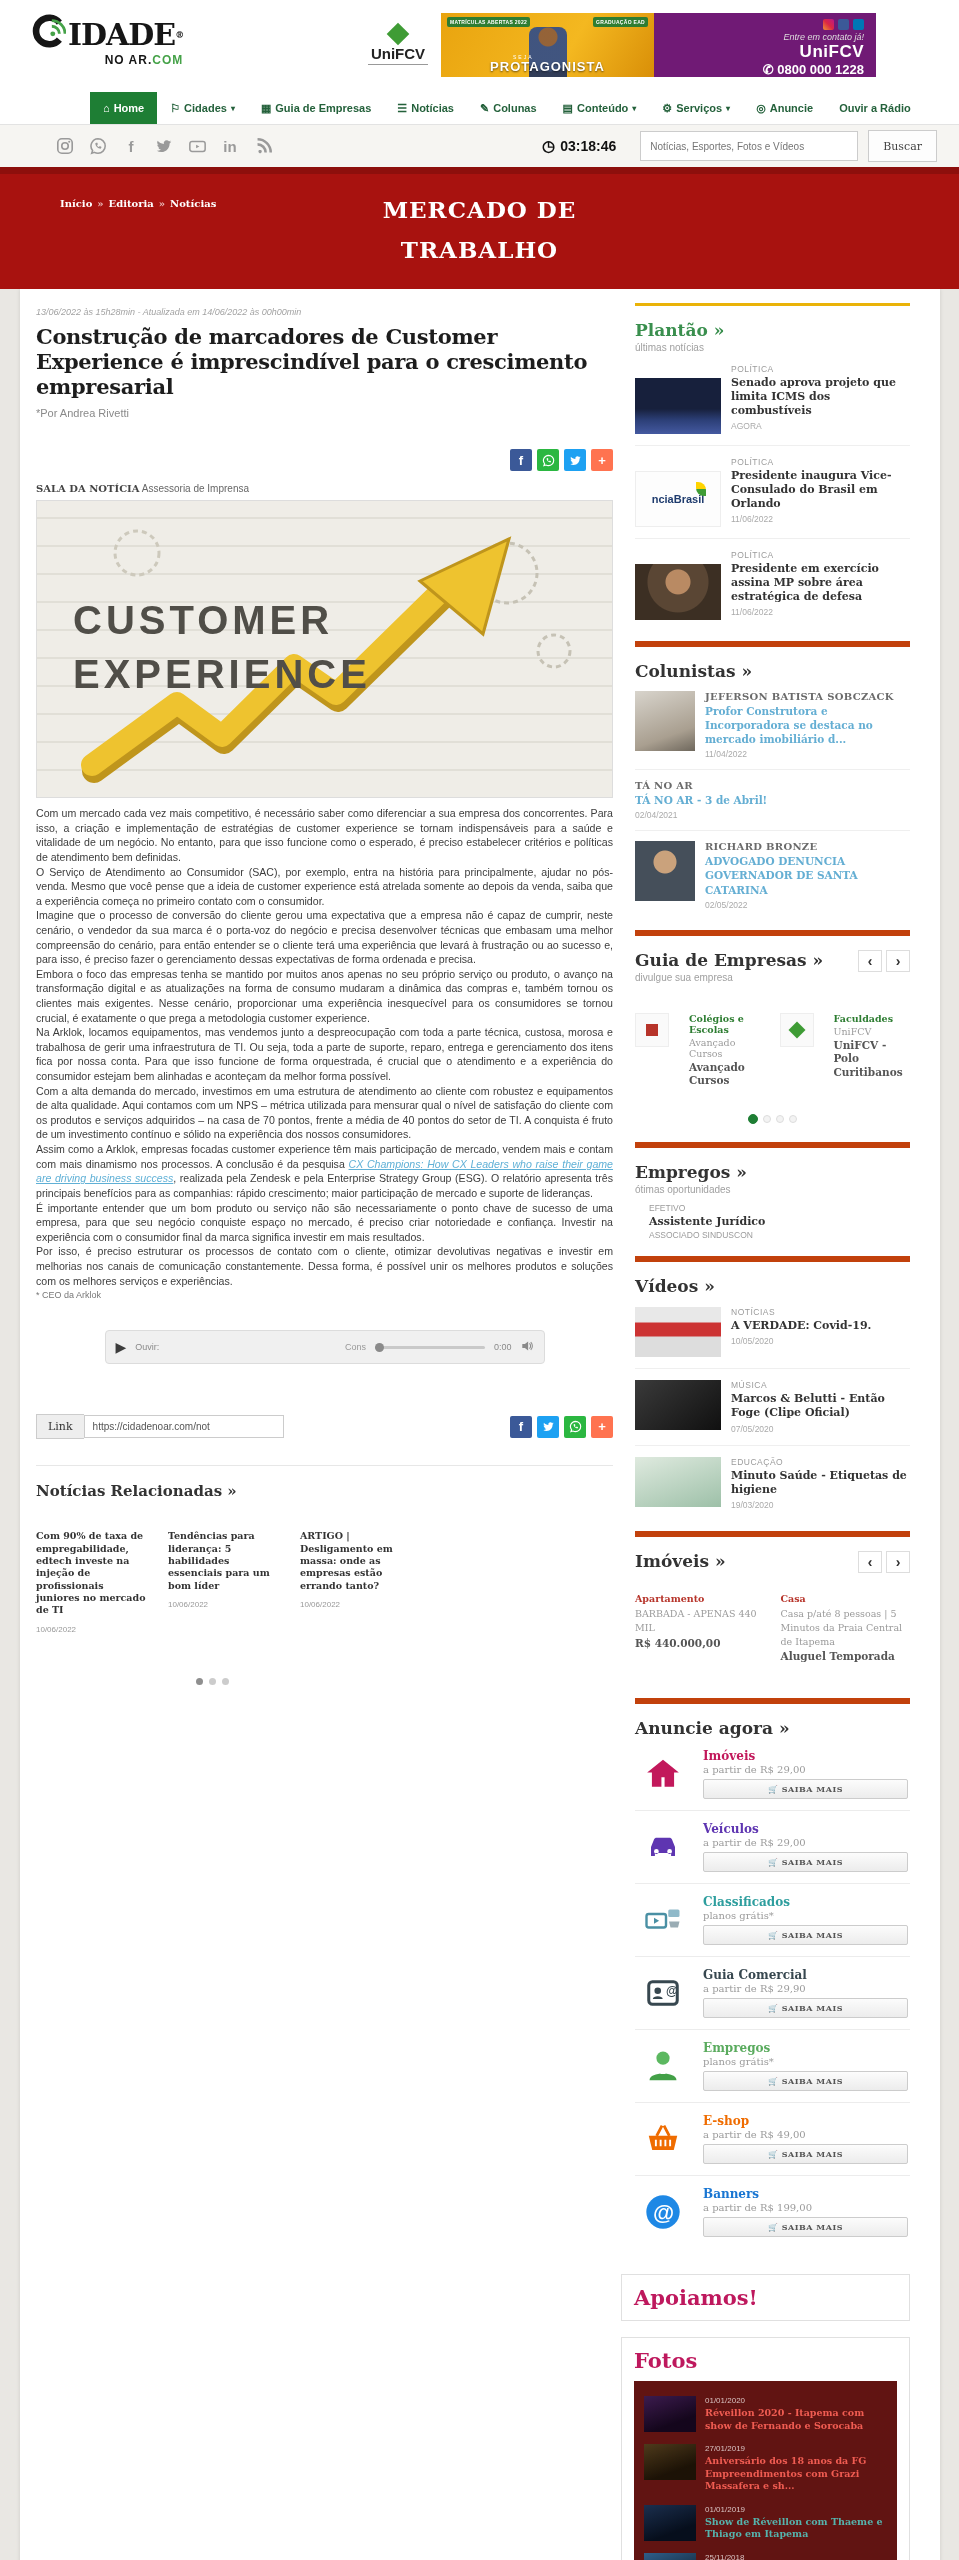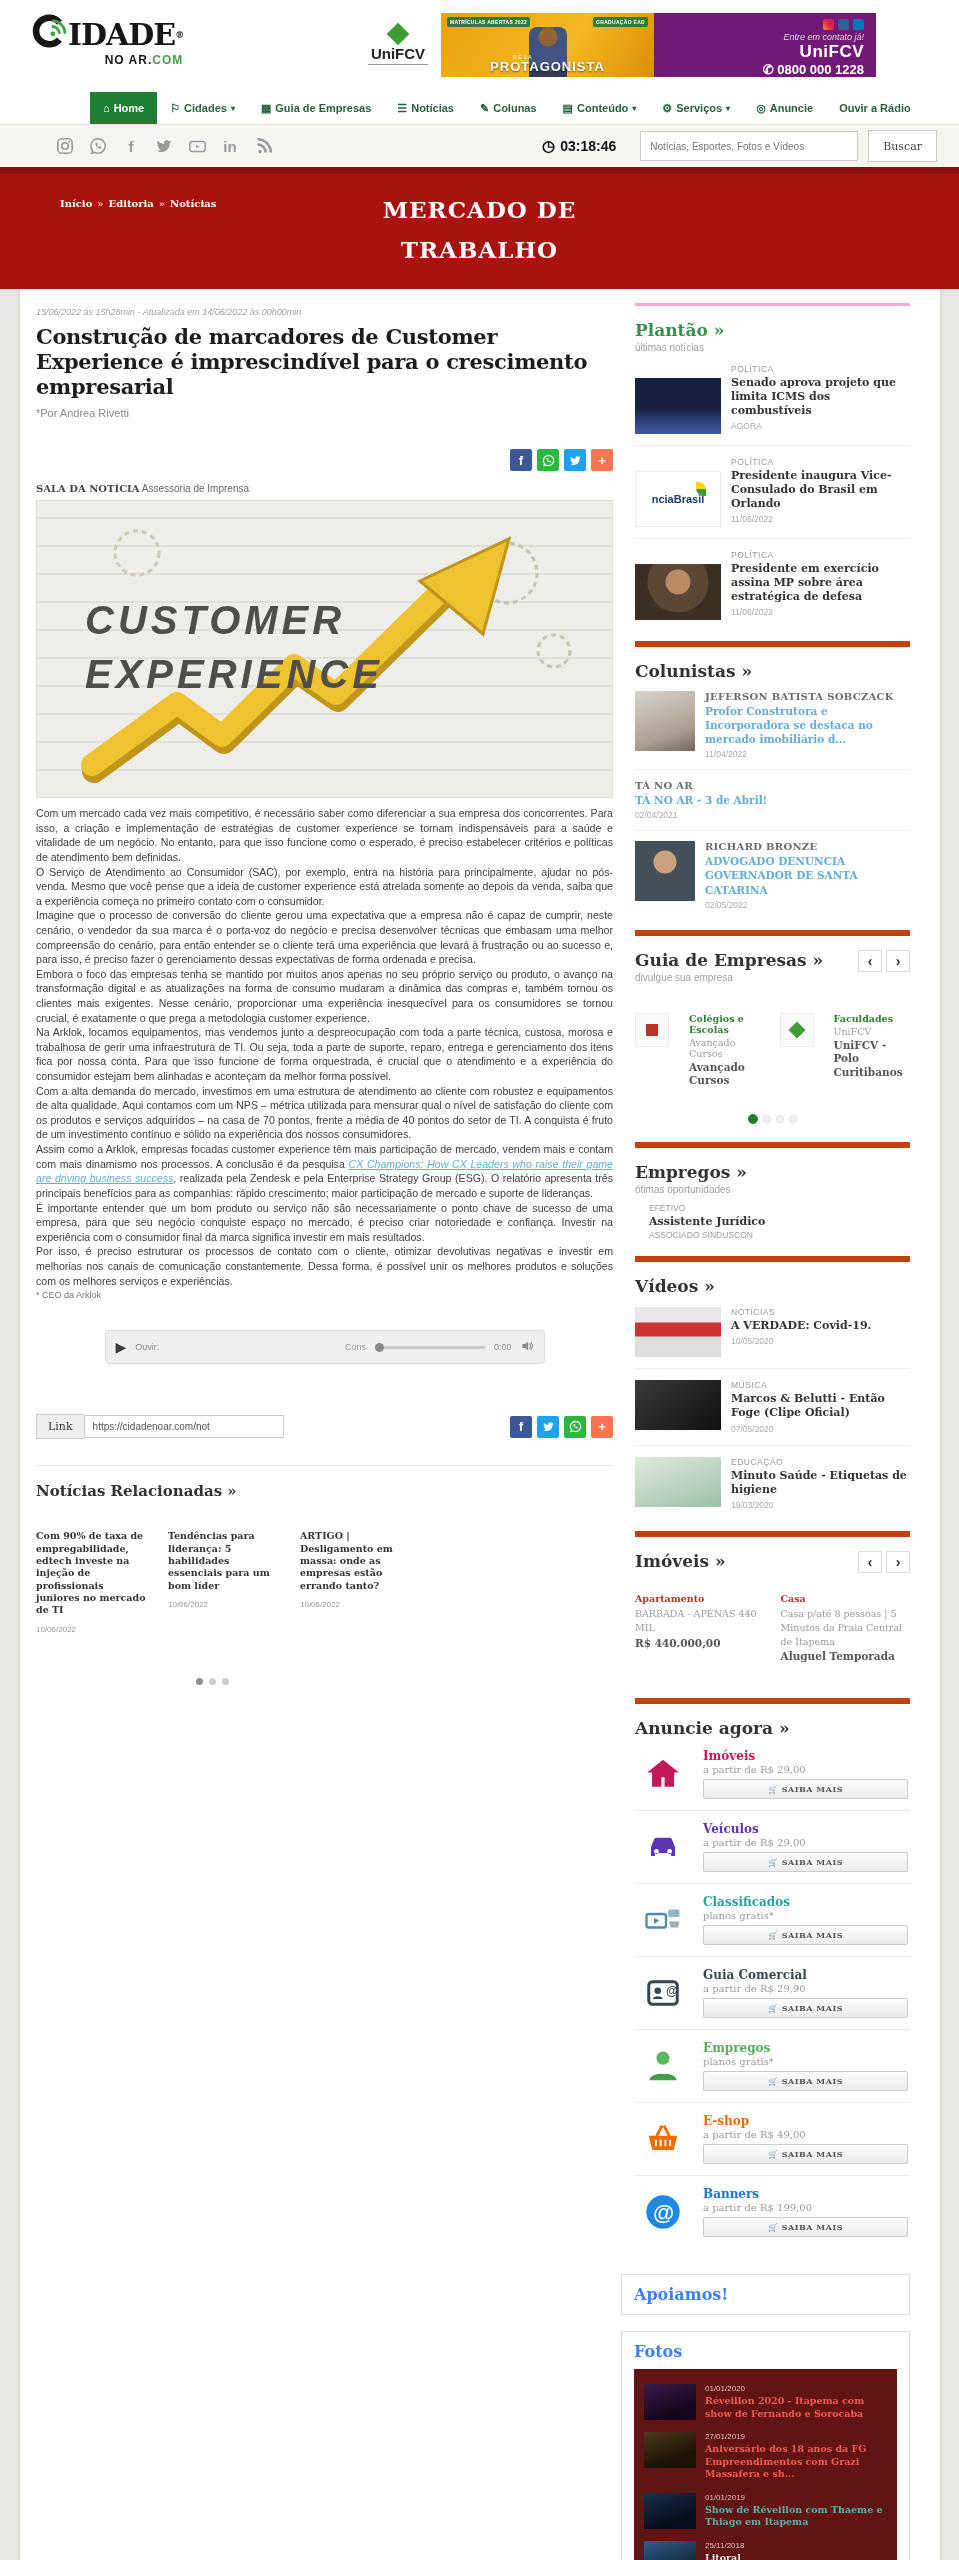--- a/index.html
+++ b/index.html
@@ -65,21 +65,21 @@
   .dateline { font-size:9px; font-style:italic; color:#a3a3a3; margin-top:4px; }
   .atitle { font-family:"DejaVu Serif",serif; font-weight:bold; font-size:21px; color:#1d1d1d; line-height:1.2; margin-top:7px; letter-spacing:-.3px; }
   .author { font-size:11px; color:#8a8a8a; margin-top:8px; }
   .share-row { display:flex; justify-content:flex-end; gap:5px; margin:30px 0 12px; }
   .sbtn { width:22px; height:22px; border-radius:2px; color:#fff; display:flex; align-items:center; justify-content:center; font-size:13px; font-weight:bold; }
   .sbtn svg { display:block; }
   .caption { font-size:10px; color:#666; margin-bottom:6px; }
   .caption b { font-family:"DejaVu Serif",serif; color:#444; }
   .heroimg { width:577px; height:298px; position:relative; border:1px solid #ddd; overflow:hidden;
     background:repeating-linear-gradient(0deg,#efede7 0 26px,#e1dfd7 26px 28px); }
-  .heroimg .cx { position:absolute; left:48px; top:92px; font-weight:bold; font-size:40px; letter-spacing:4px; color:#504e48; line-height:1.35;font-style:italic; }
+  .heroimg .cx { position:absolute; left:36px; top:92px; font-weight:bold; font-size:40px; letter-spacing:4px; color:#504e48; line-height:1.35; }
   .heroimg svg { position:absolute; left:0; top:0; }
   .body-text { margin-top:8px; }
   .body-text p { font-size:10.6px; line-height:1.38; color:#3d3d3d; text-align:justify; }
   .body-text .lnk { color:#5fb0d6; font-style:italic; text-decoration:underline; }
   .footnote { font-size:9px; color:#777; margin-top:2px; }
   .audio { margin:30px auto 0; width:440px; height:34px; background:#f0f0f0; border:1px solid #dcdcdc; border-radius:4px; display:flex; align-items:center; padding:0 10px; gap:9px; font-size:9px; color:#8a8a8a; }
   .audio .play { color:#3c3c3c; font-size:14px; }
   .audio .sp { flex:1; }
   .audio .track { color:#999; }
   .audio .slider { width:110px; height:3px; background:#c9c9c9; border-radius:2px; position:relative; }
@@ -94,21 +94,21 @@
   .rel-item { width:112px; }
   .rel-item .t { font-family:"DejaVu Serif",serif; font-weight:bold; font-size:9.5px; color:#333; line-height:1.3; }
   .rel-item .d { font-size:8px; color:#999; margin-top:8px; }
   .rel-dots { display:flex; gap:6px; margin:44px 0 0 160px; }
   .dot { width:7px; height:7px; border-radius:50%; background:#ccc; }
   .dot.on { background:#8f8f8f; }
 
   
   .sb { flex:1; margin-left:22px; font-size:10px; }
   .sb-sec { border-top:6px solid #c2410c; padding:14px 0 10px; position:relative; }
-  .sb-sec.first { border-top:3px solid #f9a8d4; }
+  .sb-sec.first { border-top:3px solid #eab308; }
   .sb-h { font-family:"DejaVu Serif",serif; font-weight:bold; font-size:17px; color:#333; }
   .sb-h.green, .sb-h.green .arw { color:#3a8f4e; }
   .sb-sub { font-size:10px; color:#a0a0a0; margin-top:2px; }
   .news-item { display:flex; gap:10px; padding:11px 0; border-bottom:1px solid #efefef; }
   .news-item:last-child { border-bottom:none; }
   .thumb { width:86px; height:56px; flex:none;margin-top:14px; }
   .th-senate { background:linear-gradient(180deg,#17203c 55%,#2c3f77 75%,#4459a0); }
   .th-agencia { background:#fdfdfd; border:1px solid #eee; display:flex; align-items:center; justify-content:center; position:relative; overflow:hidden; }
   .th-agencia .txt { font-weight:bold; font-size:11px; color:#1f3c6e; }
   .th-agencia .leaf { position:absolute; right:14px; top:10px; width:10px; height:14px; background:linear-gradient(180deg,#ffd400 50%,#3f9c35 50%); border-radius:0 8px 0 8px; }
@@ -151,21 +151,21 @@
   .imv-cat { font-weight:bold; font-size:9.5px; color:#b7342a; font-family:"DejaVu Serif",serif; }
   .imv-desc { font-size:9.5px; color:#9b9b9b; line-height:1.45; margin-top:3px; font-family:"DejaVu Serif",serif; }
   .imv-price { font-size:10.5px; color:#555; font-weight:bold; margin-top:2px; font-family:"DejaVu Serif",serif; }
   .an-item { display:flex; gap:14px; padding:11px 2px; border-bottom:1px solid #ececec; align-items:center; }
   .an-icon { width:52px; height:46px; flex:none; display:flex; align-items:center; justify-content:center; }
   .an-body { flex:1; }
   .an-label { font-family:"DejaVu Serif",serif; font-weight:bold; font-size:12px; }
   .an-sub { font-size:10px; color:#9b9b9b; margin-top:1px; font-family:"DejaVu Serif",serif; }
   .an-btn { margin-top:4px; width:100%; background:linear-gradient(#fcfcfc,#ececec); border:1px solid #ccc; border-radius:2px; font-size:8px; font-weight:bold; color:#555; letter-spacing:.5px; padding:4px 0; text-align:center; font-family:"DejaVu Serif",serif; }
   .box { border:1px solid #e0e0e0; background:#fff; padding:10px 12px; margin-top:16px; margin-left:-14px; }
-  .box h3 { font-family:"DejaVu Serif",serif; font-size:16px; color:#3b82f6; }
+  .box h3 { font-family:"DejaVu Serif",serif; font-size:21px; color:#be185d; }
   .fotos-panel { background:#611412; margin-top:8px; padding:9px 10px; }
   .foto-item { display:flex; gap:9px; padding:6px 0; }
   .fthumb { width:52px; height:36px; flex:none; }
   .th-f1 { background:linear-gradient(160deg,#3c1b4e,#14061c 70%); }
   .th-f2 { background:linear-gradient(160deg,#4e3a1b,#1c1206 70%); }
   .th-f3 { background:linear-gradient(160deg,#1b2f4e,#060e1c 70%); }
   .th-f4 { background:linear-gradient(160deg,#2f5e8a,#14293c 70%); }
   .f-date { font-size:8px; color:#d8c2c1; }
   .f-title { font-family:"DejaVu Serif",serif; font-weight:bold; font-size:9.5px; line-height:1.3; margin-top:2px; }
 </style>

